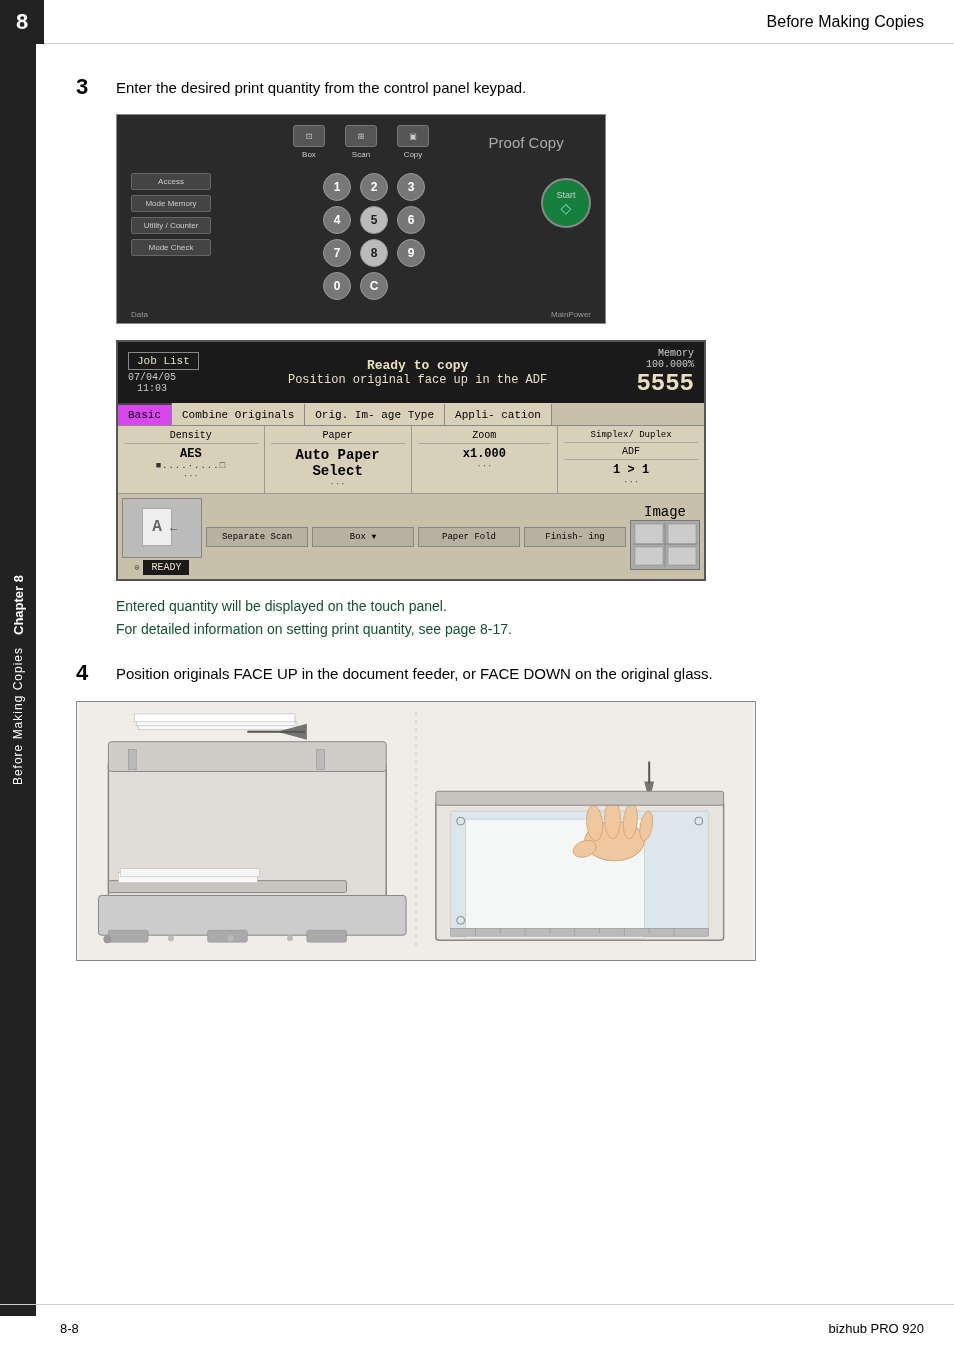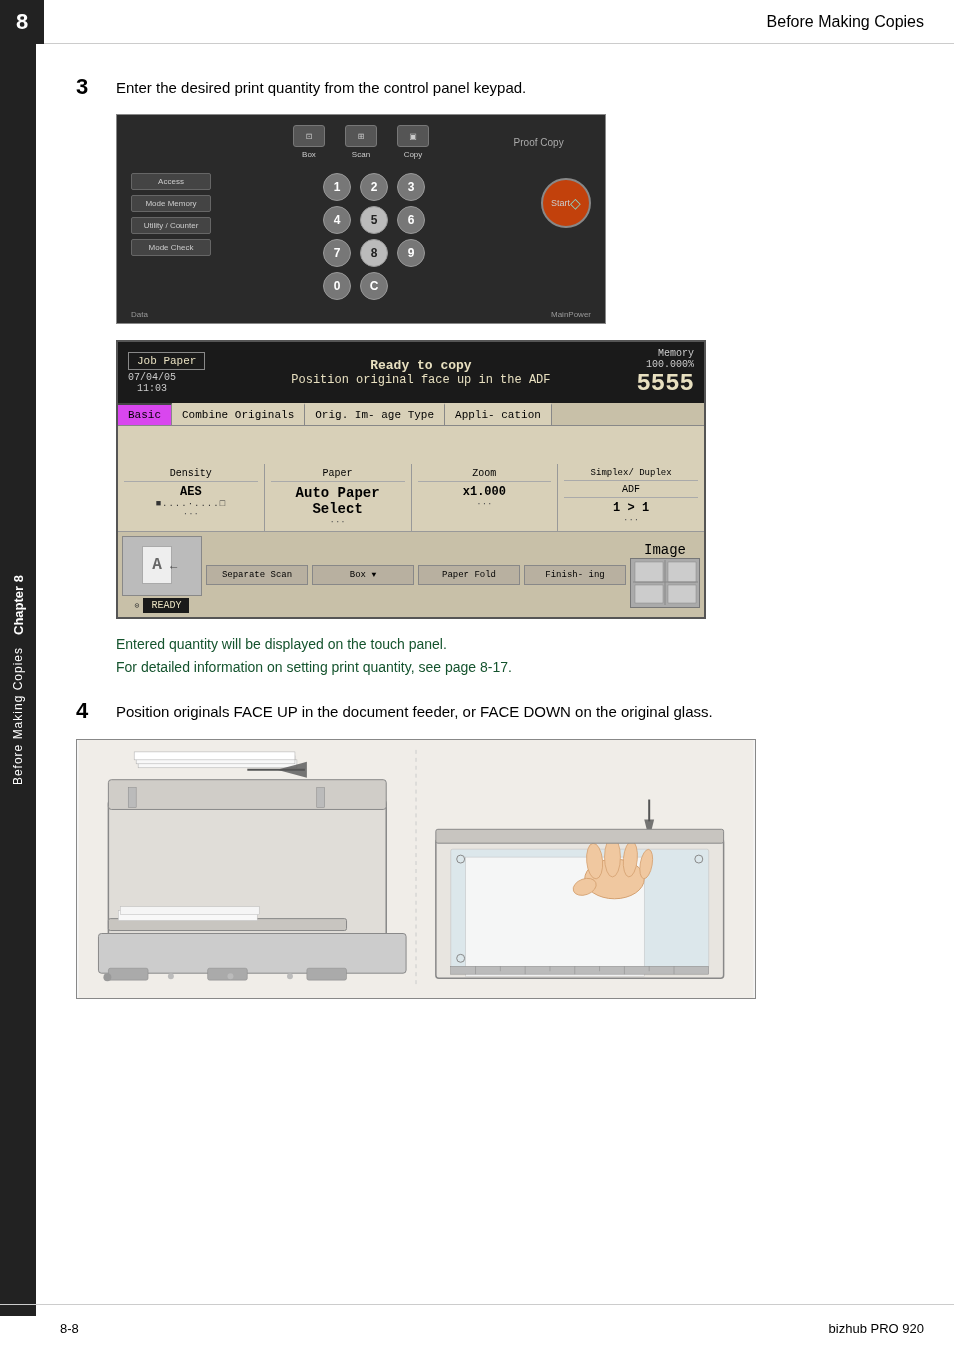--- a/index.html
+++ b/index.html
@@ -177,24 +177,24 @@
       border: 1px solid #999;
     }
     .panel-numpad-btn.highlighted {
       background: #bbb;
       color: #222;
     }
     .start-btn {
       width: 50px;
       height: 50px;
       border-radius: 50%;
-      background: #c2410c;
+      background: #15803d;
       border: 2px solid #888;
       display: flex;
-      flex-direction: row;
+      flex-direction: column;
       align-items: center;
       justify-content: center;
       color: #ccc;
       font-size: 9px;
     }
     .panel-bottom-row {
       display: flex;
       justify-content: space-between;
       margin-top: 10px;
       color: #999;
@@ -268,21 +268,20 @@
     }
     .lcd-main-row {
       display: flex;
       background: #d8d0b8;
       border-bottom: 1px solid #999;
     }
     .lcd-section {
       flex: 1;
       border-right: 1px solid #999;
       padding: 4px 6px;
-      margin-top: 38px;
     }
     .lcd-section:last-child {
       border-right: none;
     }
     .lcd-section-title {
       font-size: 10px;
       text-align: center;
       border-bottom: 1px solid #aaa;
       padding-bottom: 2px;
       margin-bottom: 3px;
@@ -449,21 +448,21 @@
             <span style="font-size:8px;color:#ccc;">Scan</span>
           </div>
           <div class="panel-btn">
             <div class="panel-btn-box">
                 <span style="font-size:8px;color:#ccc;">▣</span>
               </div>
             <span style="font-size:8px;color:#ccc;">Copy</span>
           </div>
         </div>
         <div style="width:80px;text-align:right;">
-          <span style="font-size:10px;color:#aaa;">Proof Copy</span>
+          <span style="font-size:15px;color:#aaa;">Proof Copy</span>
         </div>
       </div>
 
       <div style="display:flex;gap:10px;justify-content:space-between;align-items:flex-start;margin-top:8px;">
 
         <div style="display:flex;flex-direction:column;gap:5px;align-items:center;">
           <div class="panel-left-btn">
             <span>Access</span>
           </div>
           <div class="panel-left-btn">
@@ -505,21 +504,21 @@
         <span>MainPower</span>
       </div>
     </div>
   </div>
 
   <div class="lcd-container">
 
     <div class="lcd-top">
       <div style="display:flex;flex-direction:column;align-items:flex-start;gap:2px;">
         <div class="lcd-job-list">
-          <span>Job Paper</span>
+          <span>Job List</span>
         </div>
         <div class="lcd-date">
           <span>07/04/05</span><br>
           <span>11:03</span>
         </div>
       </div>
       <div class="lcd-status">
         <div style="font-weight:bold;font-size:13px;">Ready to copy</div>
         <div style="font-size:12px;">Position original face up in the ADF</div>
       </div>

